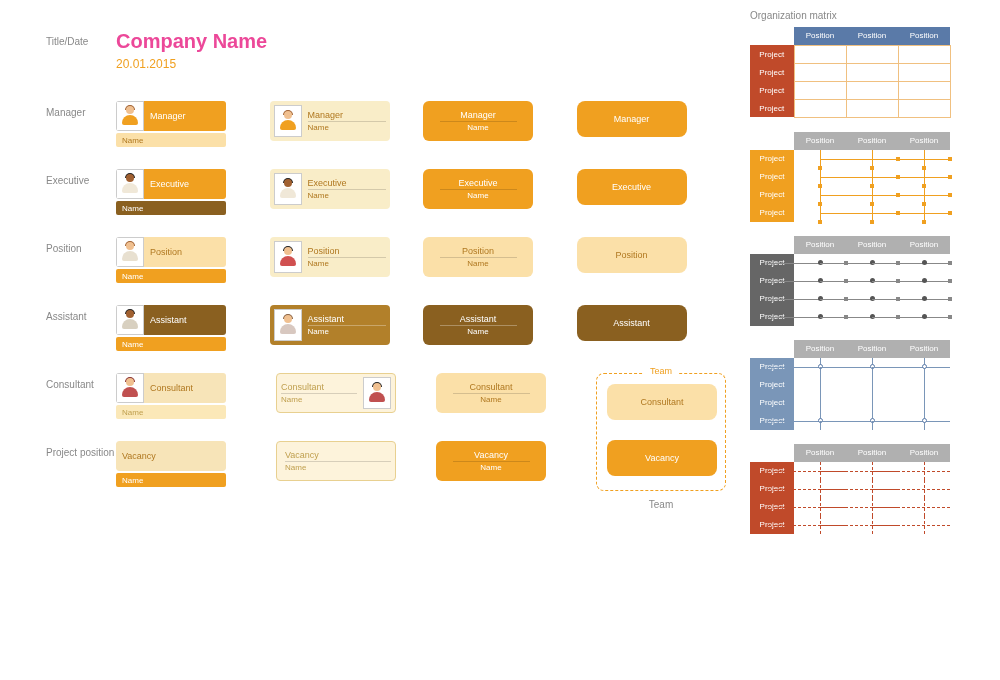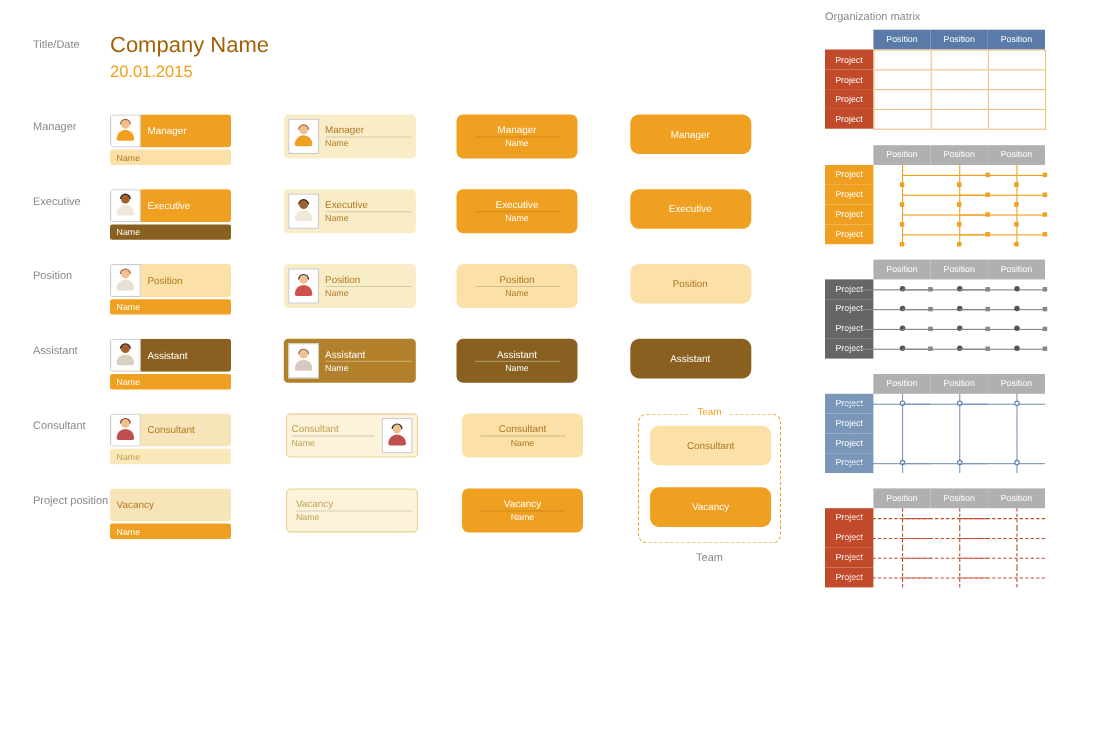--- a/index.html
+++ b/index.html
@@ -2,23 +2,23 @@
 <html><head>
 <meta charset="utf-8">
 <style>
   * { box-sizing: border-box; margin: 0; padding: 0; }
   body { font-family: Arial, sans-serif; font-size: 10px; width: 1000px; height: 680px; background: #fff; position: relative; }
   
   .main-area { position: absolute; left: 0; top: 0; width: 740px; height: 680px; padding: 30px 10px 10px 30px; }
   .matrix-area { position: absolute; left: 750px; top: 10px; width: 240px; }
   
   .title-row { display: flex; align-items: flex-start; margin-bottom: 30px; }
-  .row-label { width: 70px; color: #888; font-size: 10px; padding-top: 6px; flex-shrink:0;}
-  .company-title { color: #a16207; font-size: 20px; font-weight: normal; }
-  .company-date { color: #f0a020; font-size: 15px; margin-top: 4px; }
+  .row-label { width: 70px; color: #888; font-size: 10px; padding-top: 6px; flex-shrink:0;margin-left:16px;}
+  .company-title { color: #ec4899; font-size: 20px; font-weight: bold; }
+  .company-date { color: #f0a020; font-size: 12px; margin-top: 4px; }
   
   .shape-row { display: flex; align-items: flex-start; margin-bottom: 22px; }
   .col { width: 150px; margin-right: 10px; }
   
   
   .cardA { width: 110px; }
   .cardA-top { display:flex; align-items:stretch; height:30px; border-radius:3px; overflow:hidden; }
   .cardA-top .photo { width:28px; background:#fff; border:1px solid #ccc; display:flex; align-items:center; justify-content:center; }
   .cardA-top .label { flex:1; color:#fff; display:flex; align-items:center; padding-left:6px; font-size:9px; }
   .cardA-name { height:14px; display:flex; align-items:center; padding-left:6px; font-size:8px; margin-top:2px; border-radius:2px; }

